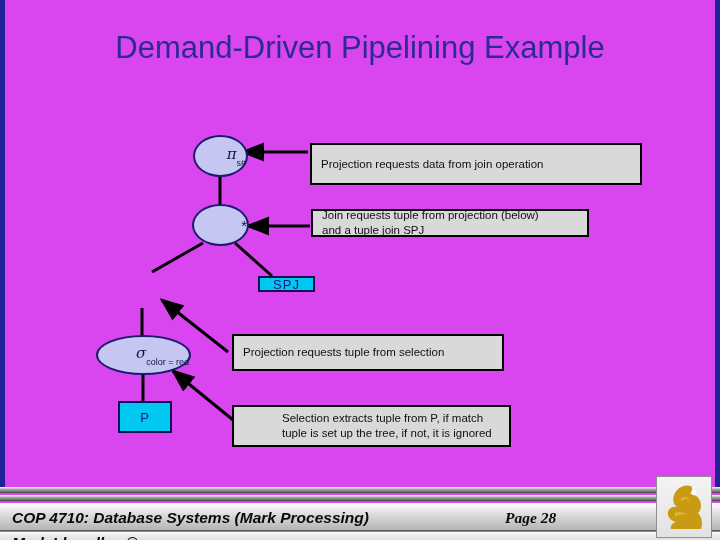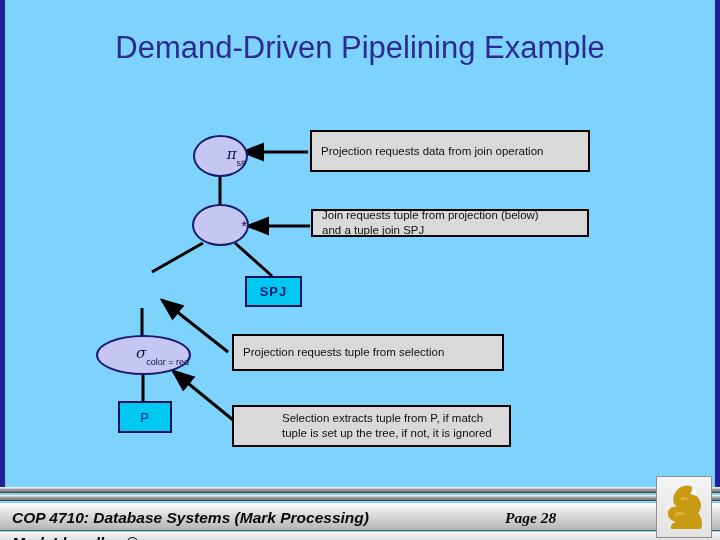--- a/index.html
+++ b/index.html
@@ -9,21 +9,21 @@
     width: 720px; height: 540px;
     overflow: hidden;
     background: #ffffff;
     font-family: "Liberation Sans", sans-serif;
   }
 
   #slide {
     position: relative;
     width: 720px;
     height: 540px;
-    background: #7dd3fc;
+    background: #d946ef;
     overflow: hidden;
   }
 
   
   .edge-left, .edge-right {
     position: absolute;
     top: 0;
     width: 5px;
     height: 487px;
     background: #20209a;
@@ -208,29 +208,29 @@
     <span style="font-size:15px;">*</span>
   </div>
 
 
   <div class="node-ellipse" style="left:96px; top:335px; width:95px; height:40px; font-size:12px;">
     <span>
       <span class="op">σ</span><span class="sub">color = red</span>
     </span>
   </div>
 
-  <div class="node-rect" style="left:245px; top:276px; width:57px; height:31px;font-weight:bold;">
+  <div class="node-rect" style="left:258px; top:276px; width:57px; height:16px;">
     <span>SPJ</span>
   </div>
 
   <div class="node-rect" style="left:118px; top:401px; width:54px; height:32px;">
     <span>P</span>
   </div>
 
-  <div class="callout" style="left:310px; top:130px; width:280px; height:42px;">
+  <div class="callout" style="left:310px; top:143px; width:332px; height:42px;">
     <div>Projection requests data from join operation</div>
   </div>
 
   <div class="callout" style="left:311px; top:209px; width:278px; height:28px;">
     <div>Join requests tuple from projection (below)</div>
     <div>and a tuple join SPJ</div>
   </div>
 
   <div class="callout" style="left:232px; top:334px; width:272px; height:37px;">
     <div>Projection requests tuple from selection</div>

